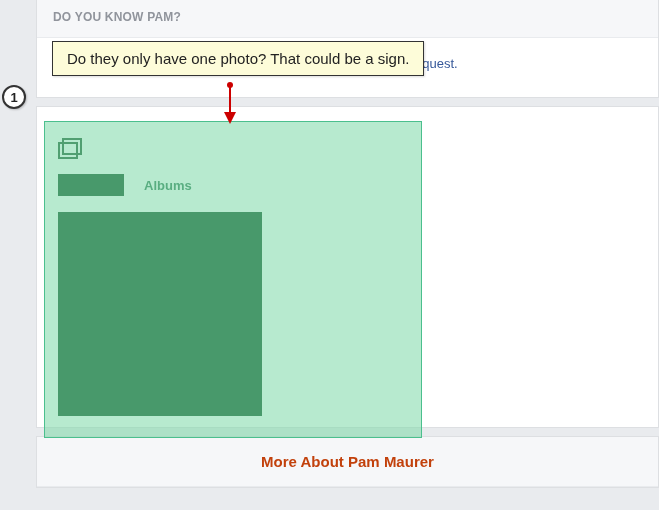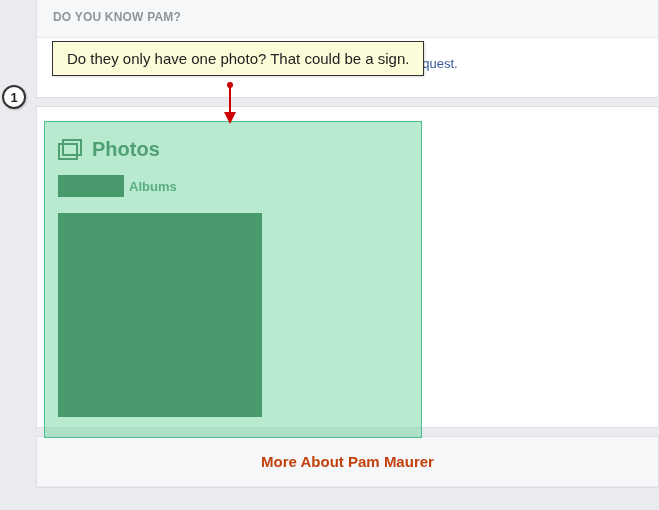--- a/index.html
+++ b/index.html
@@ -71,21 +71,21 @@
     }
     .photos-icon svg { display: block; }
     .photos-title {
       font-size: 20px;
       font-weight: bold;
       color: #1b5a2f;
     }
     .tabs-row {
       display: flex;
       align-items: center;
-      gap: 5px;
+      gap: 20px;
       padding: 4px 0 10px;
     }
     .tab-active-block {
       width: 66px;
       height: 22px;
       background: #0b4d23;
     }
     .tab-label {
       font-size: 13px;
       font-weight: bold;
@@ -167,21 +167,20 @@
 <div class="highlight-overlay"></div>
 
 <div class="photos-inner">
   <div class="photos-heading">
     <span class="photos-icon">
       <svg width="24" height="22" viewBox="0 0 24 22">
         <rect x="1" y="5" width="18" height="15" fill="none" stroke="#1b5a2f" stroke-width="2"></rect>
         <rect x="5" y="1" width="18" height="15" fill="none" stroke="#1b5a2f" stroke-width="2"></rect>
       </svg>
     </span>
-    <span class="photos-title">Photos</span>
   </div>
   <div class="tabs-row">
     <div class="tab-active-block"></div>
     <span class="tab-label">Albums</span>
   </div>
   <div class="single-photo"></div>
 </div>
 
 <div class="card footer-card">
   <div class="footer-band">

